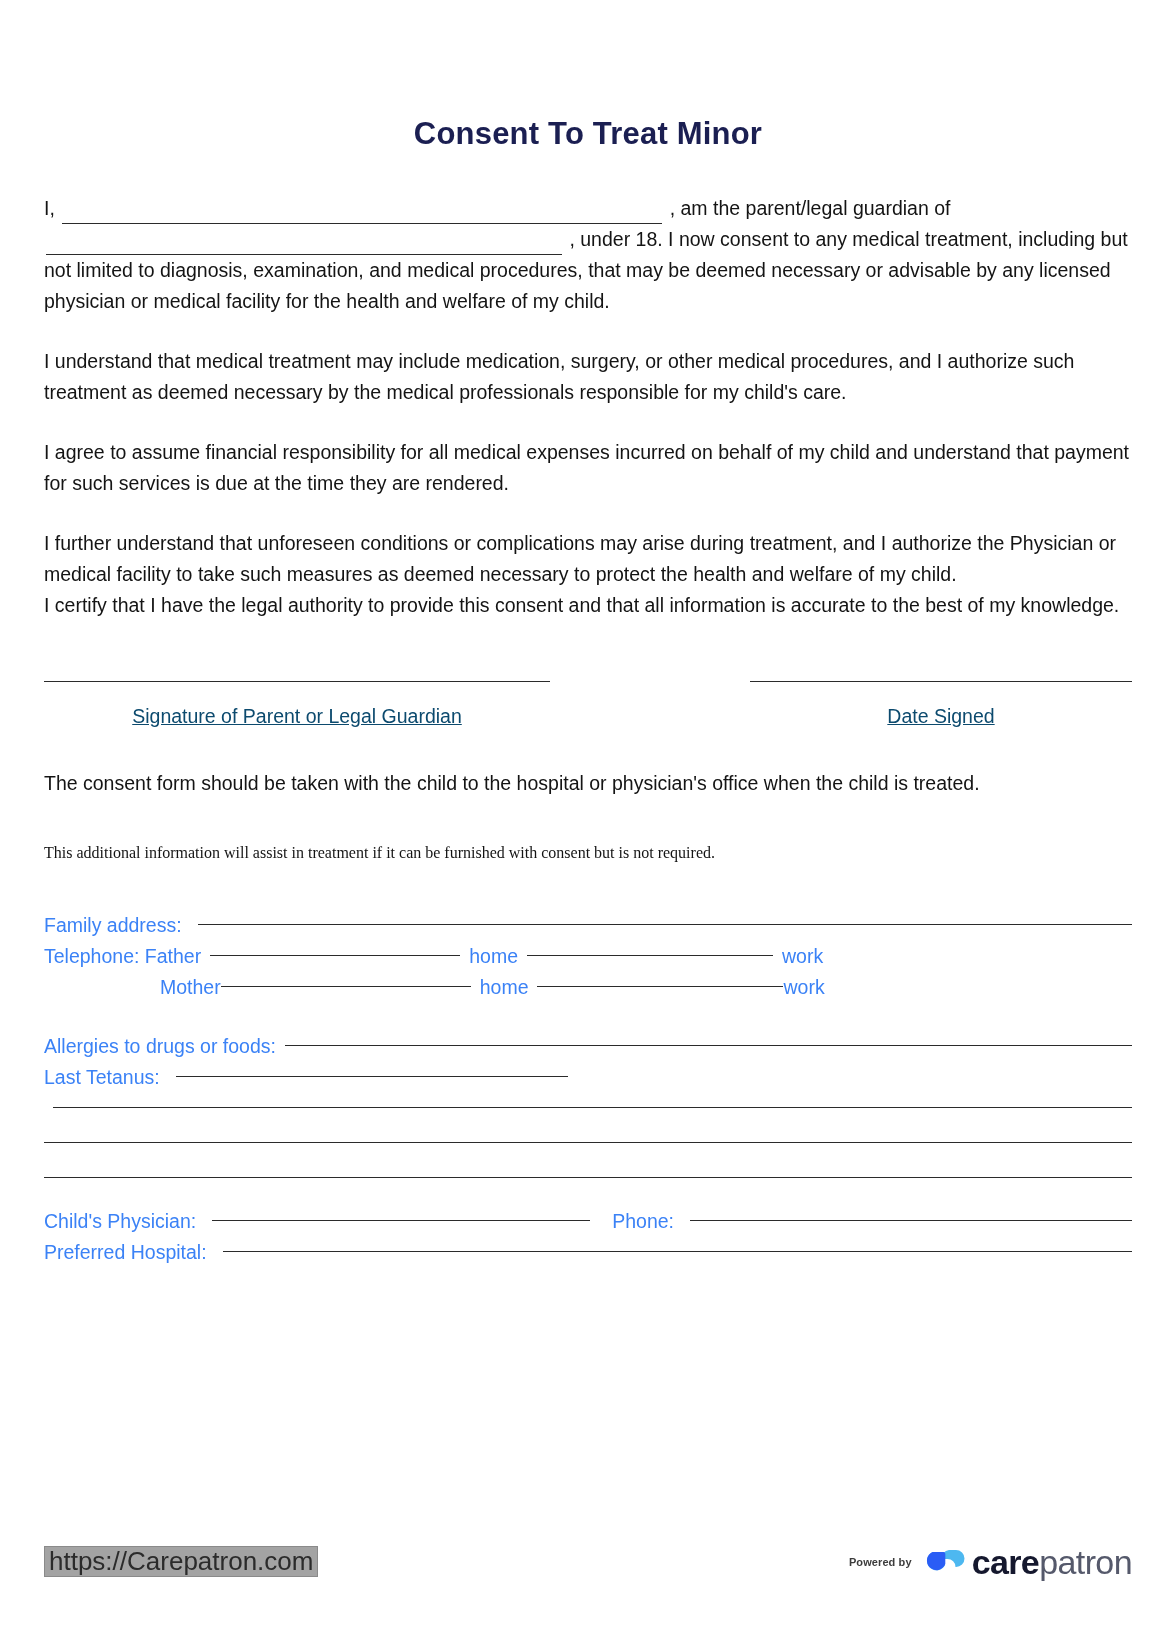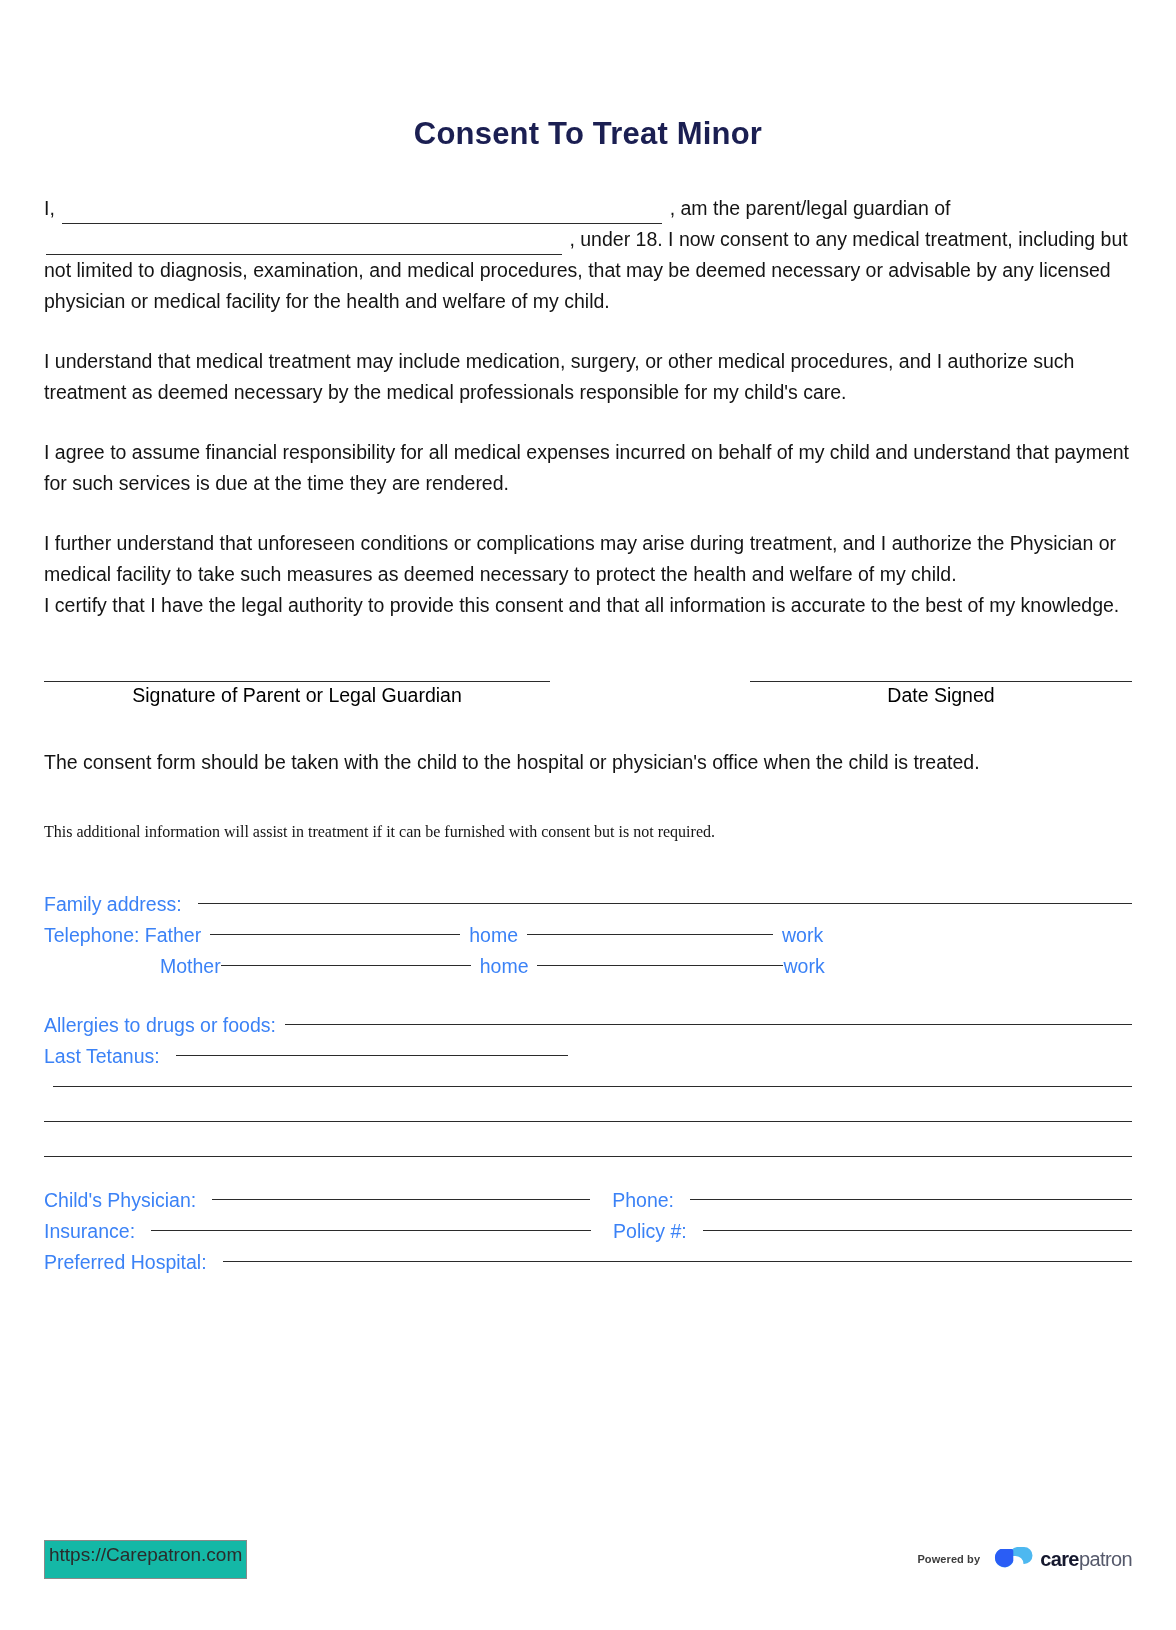--- a/index.html
+++ b/index.html
@@ -64,22 +64,23 @@
   }
   .sig-block { text-align: center; }
   .sig-line {
     border-top: 1.6px solid #2b2b2b;
     height: 0;
   }
   .sig-block.left  { width: 506px; }
   .sig-block.right { width: 382px; }
   .sig-caption {
     font-size: 19.5px;
-    color: #000000;
-    margin-top: 2px;
+    color: #0c4a6e;
+    margin-top: 23px;
+    text-decoration: underline;
   }
 
   
   .notice {
     margin-top: 40px;
     font-size: 19.5px;
     font-weight: normal;
     line-height: 31px;
     color: #141414;
   }
@@ -126,45 +127,45 @@
   .footer {
     position: absolute;
     left: 44px;
     right: 44px;
     bottom: 72px;
     display: flex;
     align-items: center;
     justify-content: space-between;
   }
   .url-box {
-    font-size: 19px;
+    font-size: 26px;
     color: #2b2b2b;
     border: 1px solid #8a8a8a;
-    background: #14b8a6;
-    padding: 2px 4px 11px 4px;
+    background: #a3a3a3;
+    padding: 2px 4px 3px 4px;
     line-height: 24px;
   }
   .brand {
     display: flex;
     align-items: center;
     gap: 7px;
   }
   .powered-by {
     font-size: 11px;
     font-weight: bold;
     color: #3c3c3c;
     letter-spacing: 0.1px;
   }
   .brand-logo {
     display: flex;
     align-items: center;
     gap: 7px;
   }
   .wordmark {
-    font-size: 20px;
+    font-size: 34px;
     letter-spacing: -0.6px;
     line-height: 1;
   }
   .wordmark .care { font-weight: bold; color: #15182e; }
   .wordmark .patron { font-weight: normal; color: #55596b; }
 </style>
 </head>
 <body>
 
 <div class="page">
@@ -260,29 +261,20 @@
     <div class="field-row">
       <span class="field-label">Child's Physician:</span>
       <span class="sp-wide"></span>
       <span class="rule" style="width:378px"></span>
       <span class="sp" style="width:22px"></span>
       <span class="field-label">Phone:</span>
       <span class="sp-wide"></span>
       <span class="rule grow"></span>
     </div>
 
-    <div class="field-row">
-      <span class="field-label">Insurance:</span>
-      <span class="sp-wide"></span>
-      <span class="rule" style="width:440px"></span>
-      <span class="sp" style="width:22px"></span>
-      <span class="field-label">Policy #:</span>
-      <span class="sp-wide"></span>
-      <span class="rule grow"></span>
-    </div>
 
     <div class="field-row">
       <span class="field-label">Preferred Hospital:</span>
       <span class="sp-wide"></span>
       <span class="rule grow"></span>
     </div>
 
   </div>
 
   <div class="footer">

